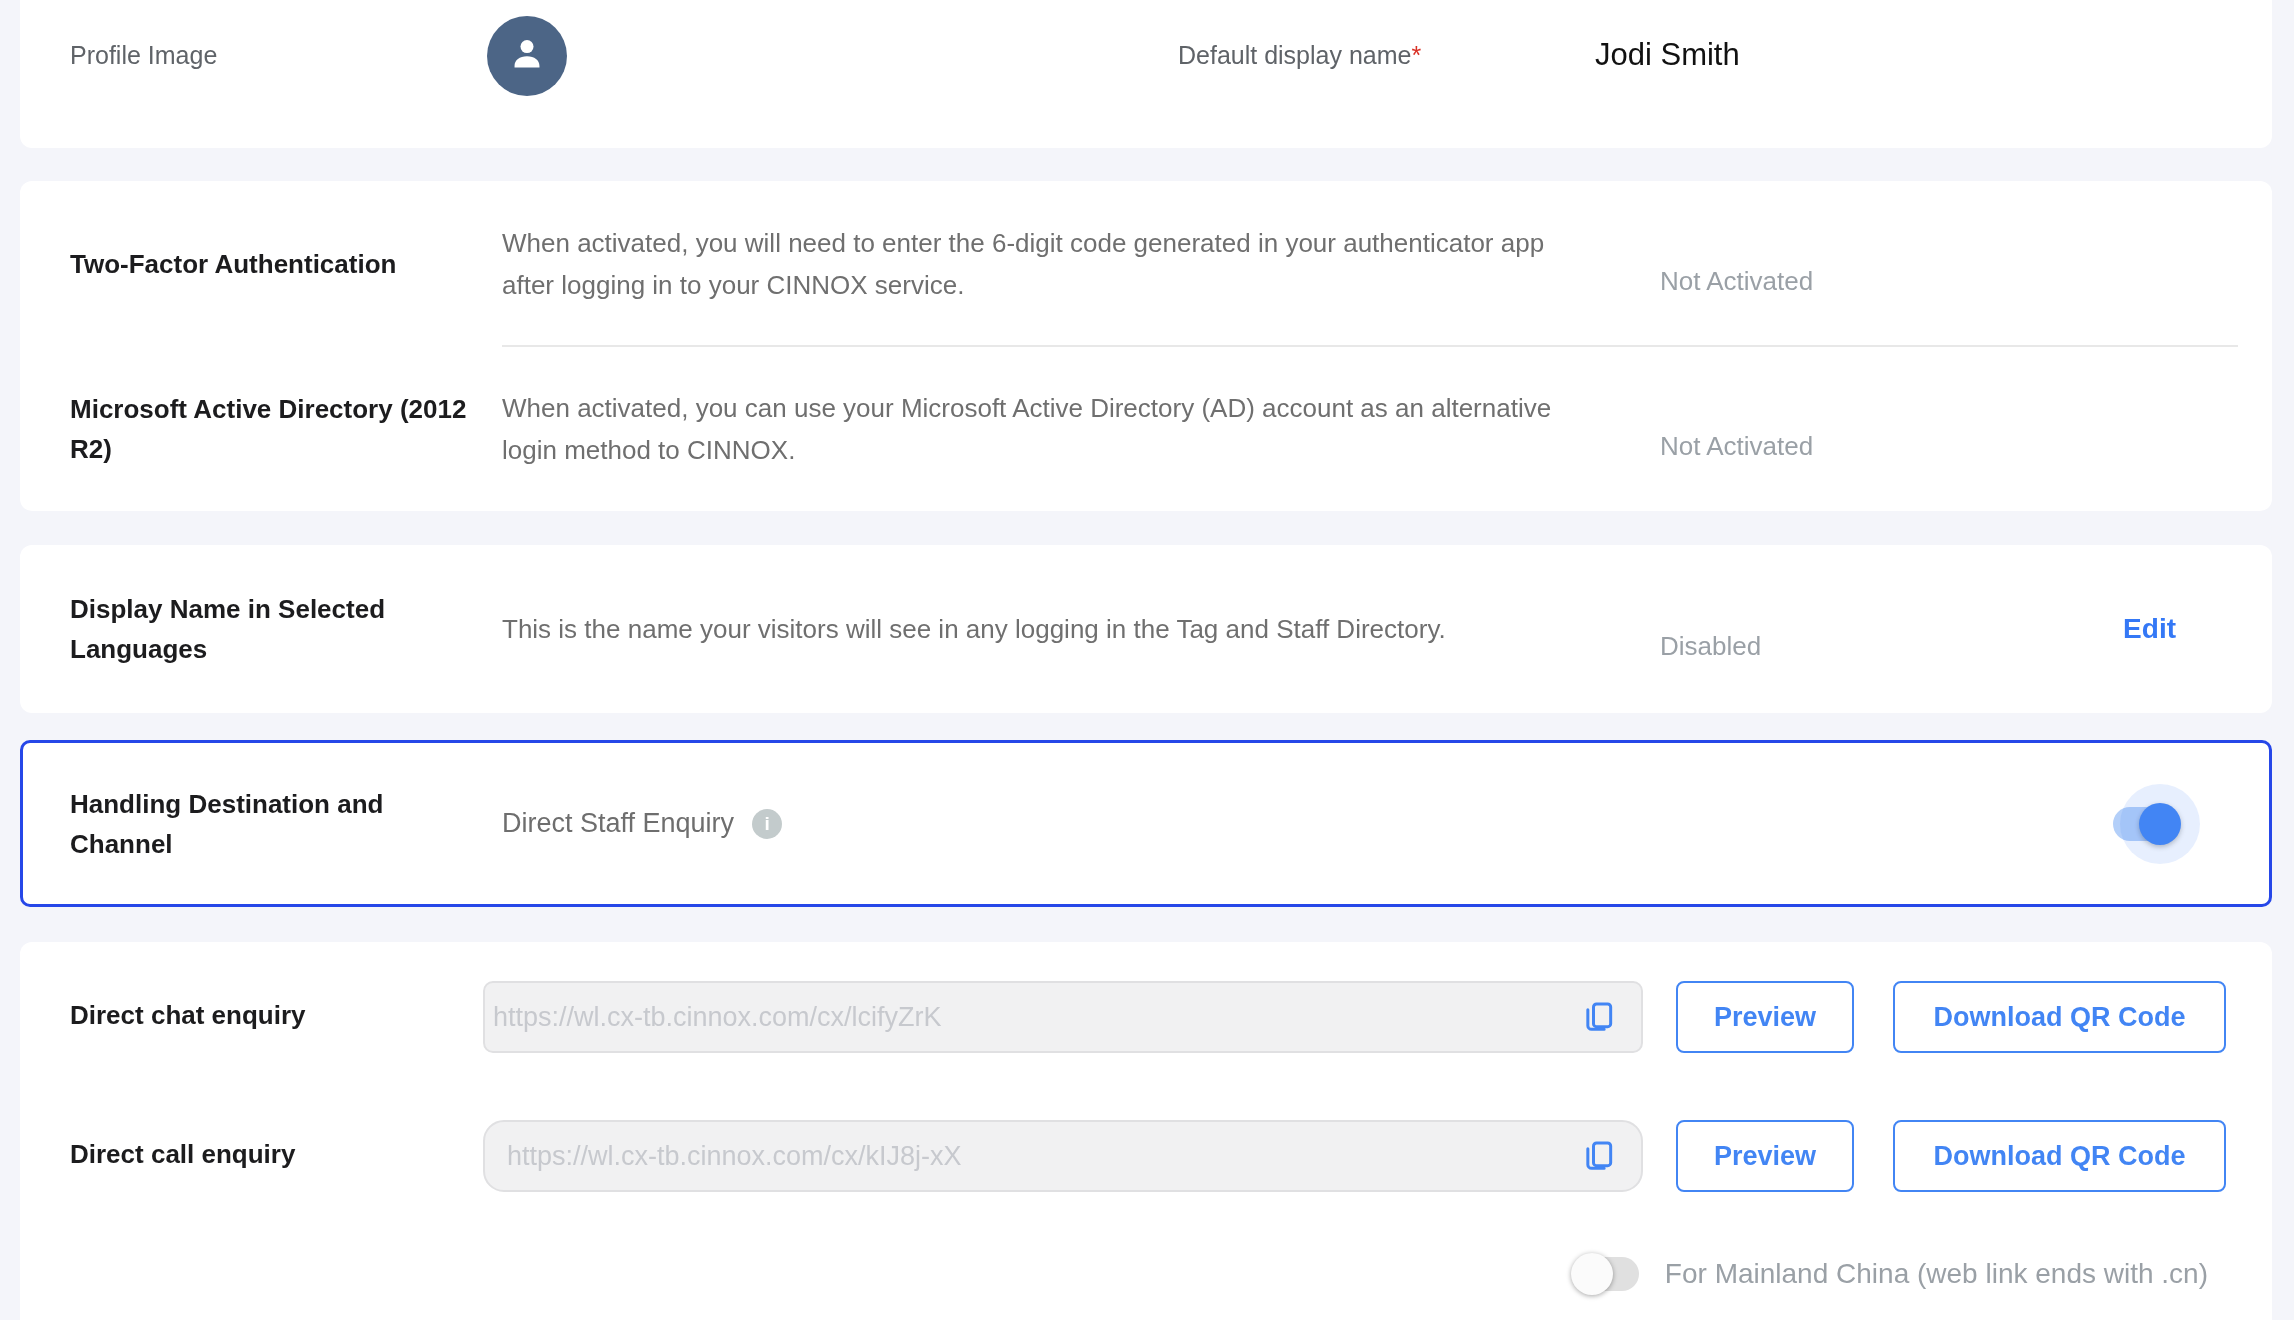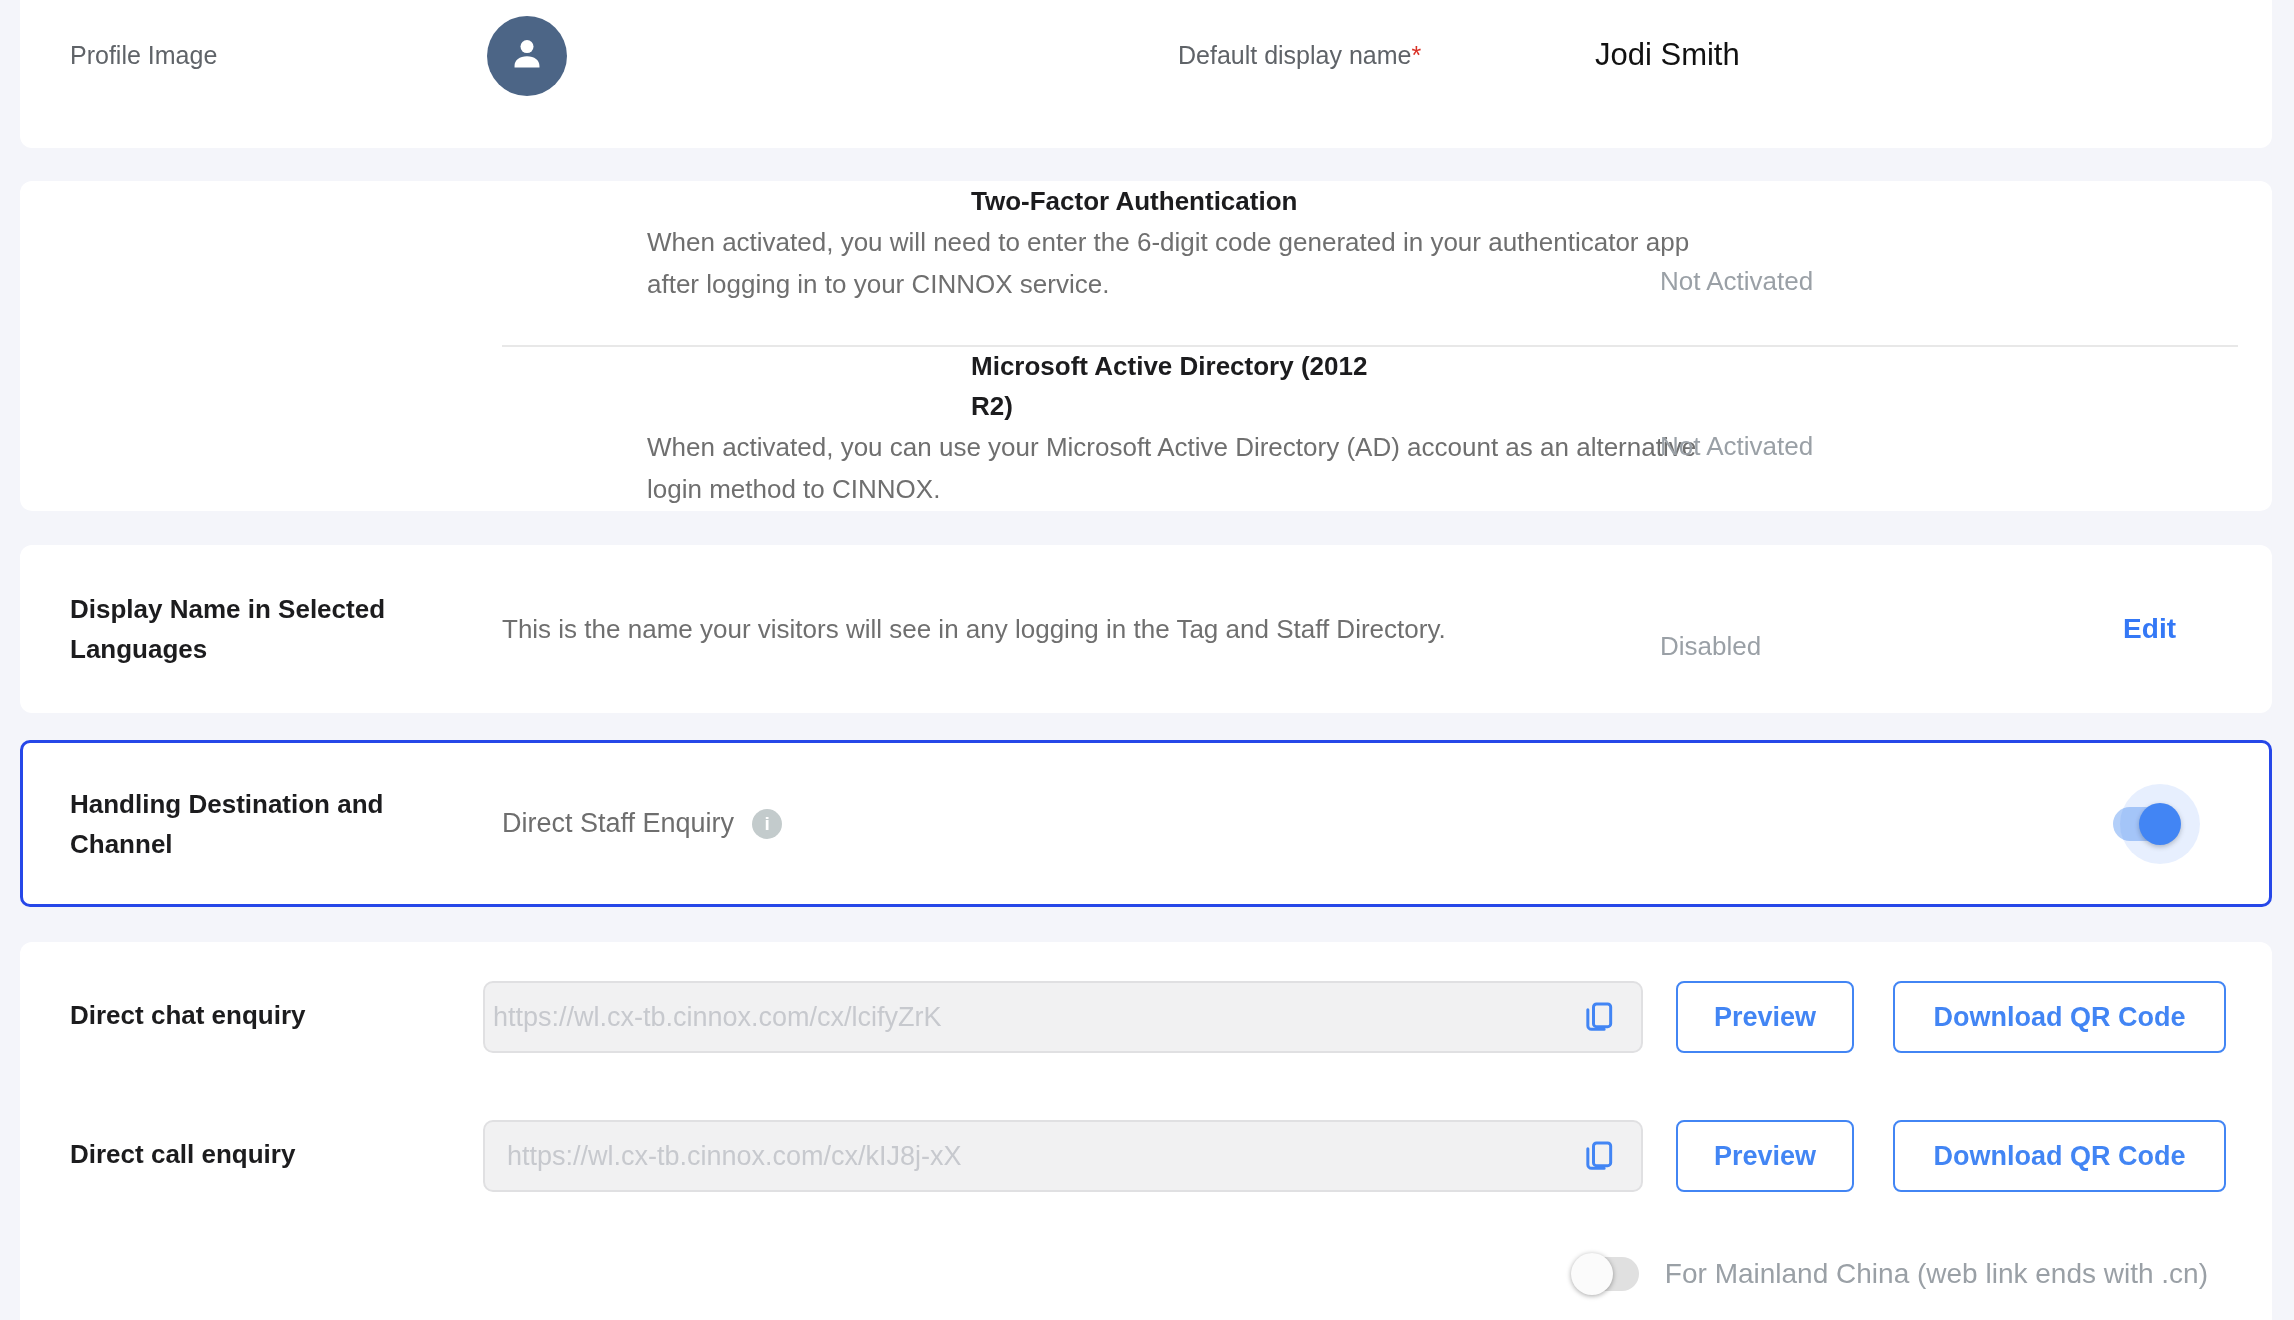--- a/index.html
+++ b/index.html
@@ -20,21 +20,21 @@
   .profile-label { position:absolute; left:50px; top:65px; font-size:25px; color:#5F6368; }
   .avatar {
     position:absolute; left:467px; top:40px; width:80px; height:80px;
     border-radius:50%; background:#4C6586; display:flex; align-items:center; justify-content:center;
   }
   .dn-label { position:absolute; left:1158px; top:65px; font-size:25px; color:#5F6368; }
   .dn-required { color:#D93025; }
   .dn-value { position:absolute; left:1575px; top:61px; font-size:31px; color:#111111; }
 
   
-  .sec-row { position:relative; height:165px; display:flex; align-items:center; padding-left:50px;flex-direction:column; }
+  .sec-row { position:relative; height:165px; display:flex; align-items:center; padding-left:50px; }
   .row-title { width:400px; font-size:26px; font-weight:700; line-height:40px; color:#1C1C1E; }
   .row-desc  { width:1080px; margin-left:32px; font-size:26px; line-height:42px; color:#6F6F6F; }
   .row-status{
     position:absolute; left:1640px; top:50%; transform:translateY(-50%);
     font-size:26px; color:#9AA0A6;margin-top:17px;
   }
 
   
   .card-auth { top:181px; height:330px; }
   .divider { position:absolute; left:482px; top:164px; width:1736px; height:2px; background:#E8E8E8; }
@@ -160,21 +160,21 @@
         <svg width="40" height="40" viewBox="0 0 24 24" fill="none" stroke="#4285F4" stroke-width="1.8" stroke-linecap="round" stroke-linejoin="round">
           <rect x="8.7" y="4.2" width="10.3" height="13.6" rx="1.8"></rect>
           <path d="M5.3 7.6v9.6a2.2 2.2 0 0 0 2.2 2.2h7.6"></path>
         </svg>
       </span>
     </div>
     <div class="btn btn-preview" style="top:39px;">Preview</div>
     <div class="btn btn-download" style="top:39px;">Download QR Code</div>
 
     <div class="enq-label" style="top:197px;">Direct call enquiry</div>
-    <div class="url-field" style="top:178px;">
+    <div class="url-field" style="top:178px;border-radius:21px;">
       <span class="url-text">https://wl.cx-tb.cinnox.com/cx/kIJ8j-xX</span>
       <span class="copy-btn">
         <svg width="40" height="40" viewBox="0 0 24 24" fill="none" stroke="#4285F4" stroke-width="1.8" stroke-linecap="round" stroke-linejoin="round">
           <rect x="8.7" y="4.2" width="10.3" height="13.6" rx="1.8"></rect>
           <path d="M5.3 7.6v9.6a2.2 2.2 0 0 0 2.2 2.2h7.6"></path>
         </svg>
       </span>
     </div>
     <div class="btn btn-preview" style="top:178px;">Preview</div>
     <div class="btn btn-download" style="top:178px;">Download QR Code</div>

